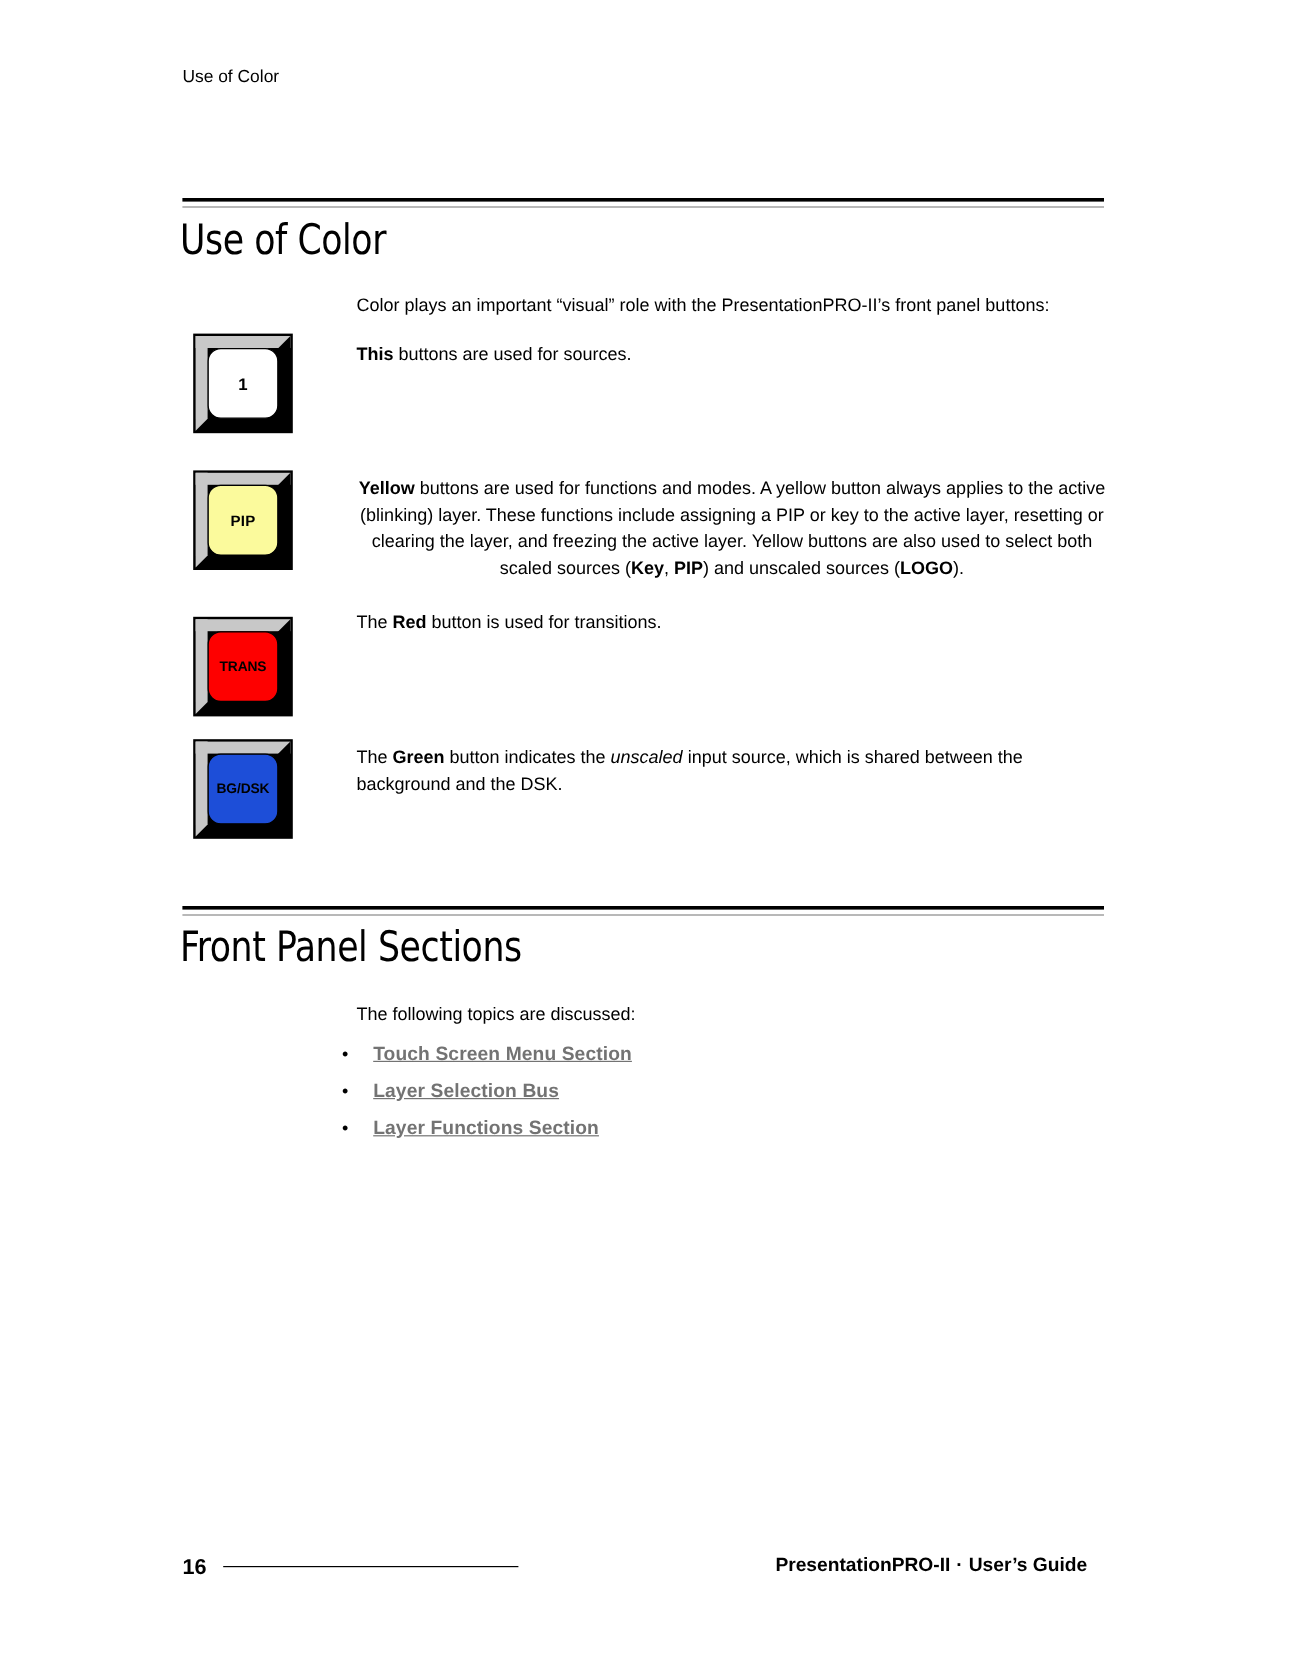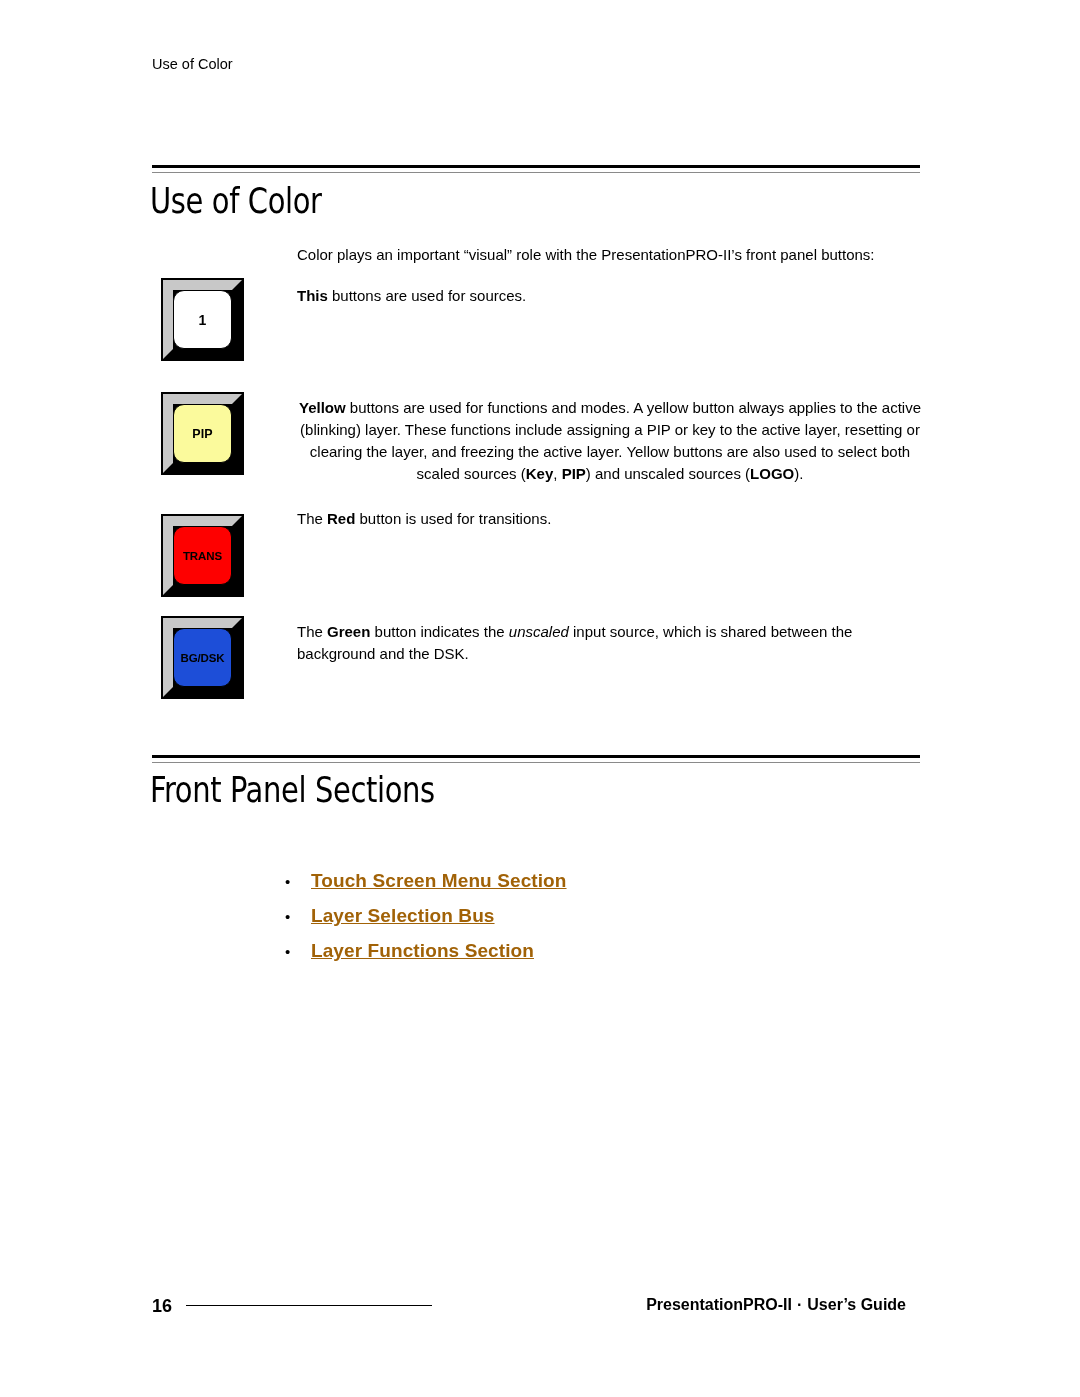--- a/index.html
+++ b/index.html
@@ -128,24 +128,24 @@
   }
   .link-row .bullet {
     width: 26px;
     flex: 0 0 26px;
     font-size: 15px;
     line-height: 1;
     color: #000;
   }
   .link-row a,
   .link-row .link {
-    color: #a16207;
+    color: #737373;
     font-weight: bold;
     text-decoration: underline;
-    font-size: 19px;
+    font-size: 16px;
     letter-spacing: 0.1px;
   }
 
   
   .footer {
     position: absolute;
     left: 152px;
     top: 1297px;
     width: 770px;
     height: 24px;
@@ -233,20 +233,21 @@
 
 <div class="body-col" style="top:609px;">
   <p><span>The </span><b>Green</b><span> button indicates the </span><i>unscaled</i><span> input source, which is shared between the background and the DSK.</span></p>
 </div>
 
 <div class="sec-rule" style="top:755px;"></div>
 
 <div class="display-heading" style="top:773px;">Front Panel Sections</div>
 
 <div class="body-col" style="top:823px;">
+  <p>The following topics are discussed:</p>
 </div>
 
 <div class="link-list" style="top:870px;">
   <div class="link-row">
     <span class="bullet">•</span>
     <span class="link">Touch Screen Menu Section</span>
   </div>
   <div class="link-row">
     <span class="bullet">•</span>
     <span class="link">Layer Selection Bus</span>

